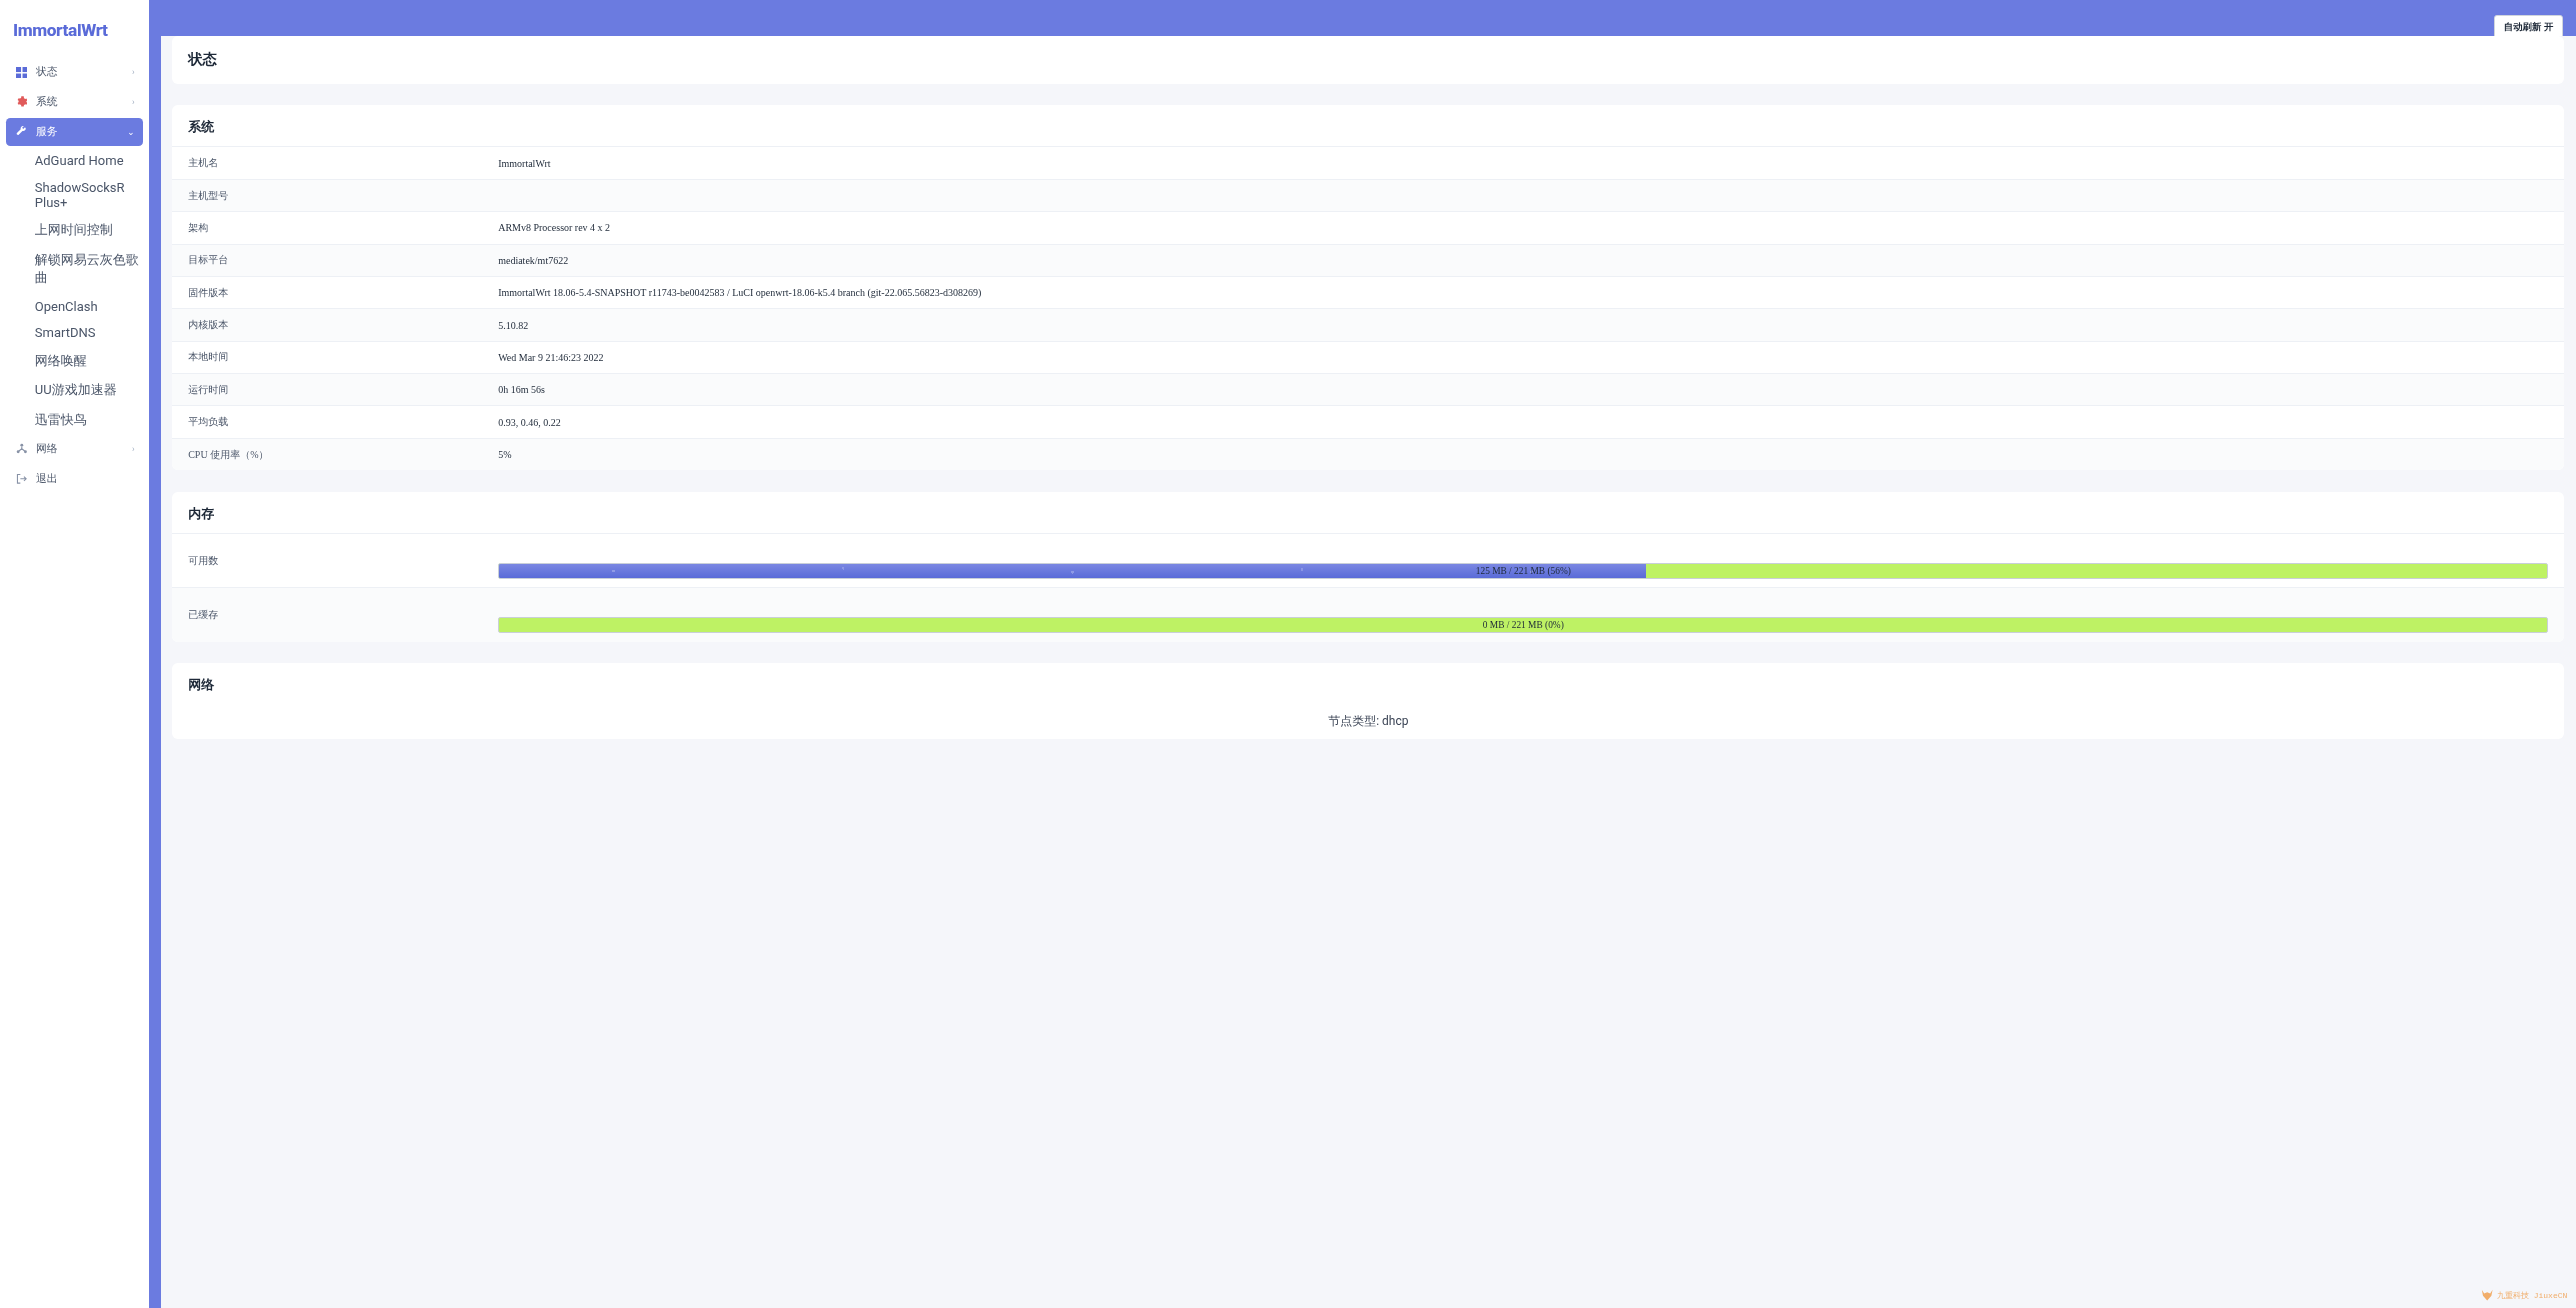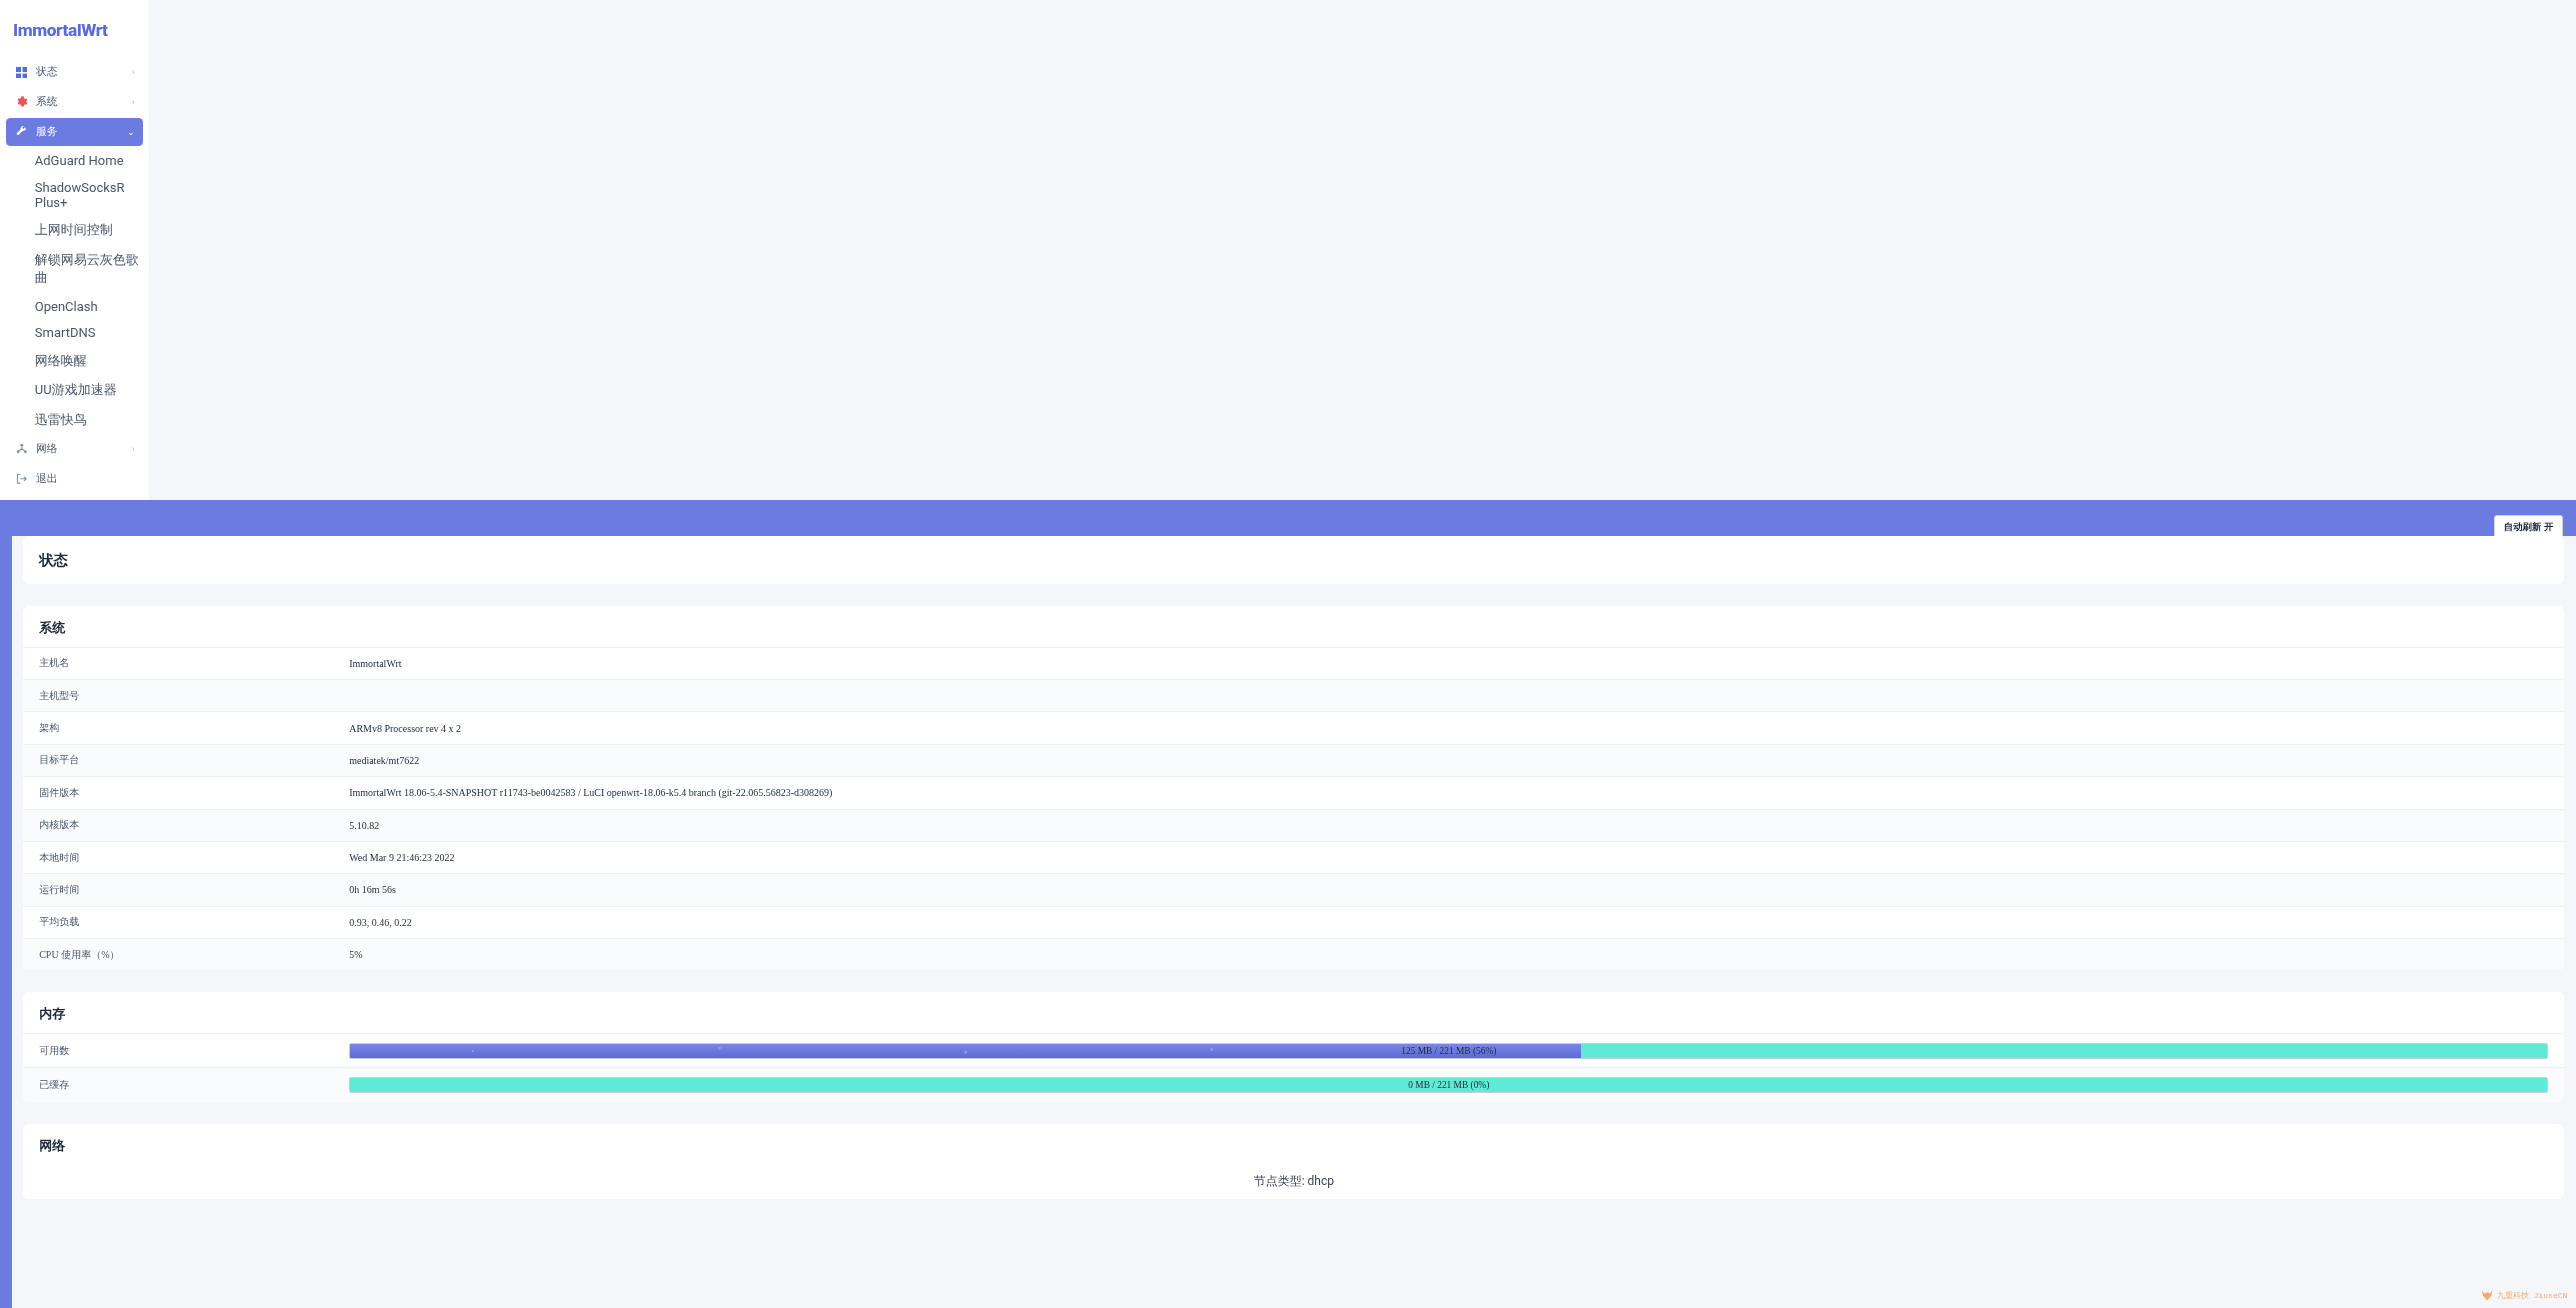--- a/index.html
+++ b/index.html
@@ -2,21 +2,21 @@
 <html style="font-size:11.6px"><head>
 <meta charset="utf-8">
 <style>
 * { margin: 0; padding: 0; box-sizing: border-box; }
 body {
   font-family: -apple-system, BlinkMacSystemFont, "Segoe UI", Roboto, "Helvetica Neue", Arial, sans-serif;
   background: #f5f6fa;
   color: #1e2938;
   font-size: 10px;
 }
-.app { display: flex; min-height: 100vh; flex-direction: column; }
+.app { display: flex; min-height: 100vh; }
 .sidebar {
   width: 149px;
   background: #fff;
   flex-shrink: 0;
   padding: 5.8px 5.8px 5.8px 5.8px;
 }
 .logo {
   padding: 14.4px 7.2px 18px 7.2px;
   font-size: 17.3px;
   font-weight: 800;
@@ -117,21 +117,22 @@
 .kv-row:nth-child(odd) { background: #fafbfc; }
 .kv-key { width: 310px; color: #4a5568; flex-shrink: 0; }
 .kv-val { flex: 1; color: #1e2938; }
 .bar-wrap {
   flex: 1;
   height: 16px;
   border: 0.7px solid #c9cfd8;
   border-radius: 2.2px;
   position: relative;
   overflow: hidden;
-  background: #5eead4;
+  background: #bef264;
+  margin-top: 20px;
 }
 .bar-fill {
   position: absolute;
   left: 0; top: 0; bottom: 0;
   background: linear-gradient(180deg, #7a87e2 0%, #5a6bd8 100%);
   background-image:
     radial-gradient(circle at 10% 50%, rgba(255,255,255,0.25) 1.4px, transparent 1.4px),
     radial-gradient(circle at 30% 30%, rgba(255,255,255,0.2) 1.4px, transparent 1.4px),
     radial-gradient(circle at 50% 60%, rgba(255,255,255,0.25) 1.4px, transparent 1.4px),
     radial-gradient(circle at 70% 40%, rgba(255,255,255,0.2) 1.4px, transparent 1.4px),

